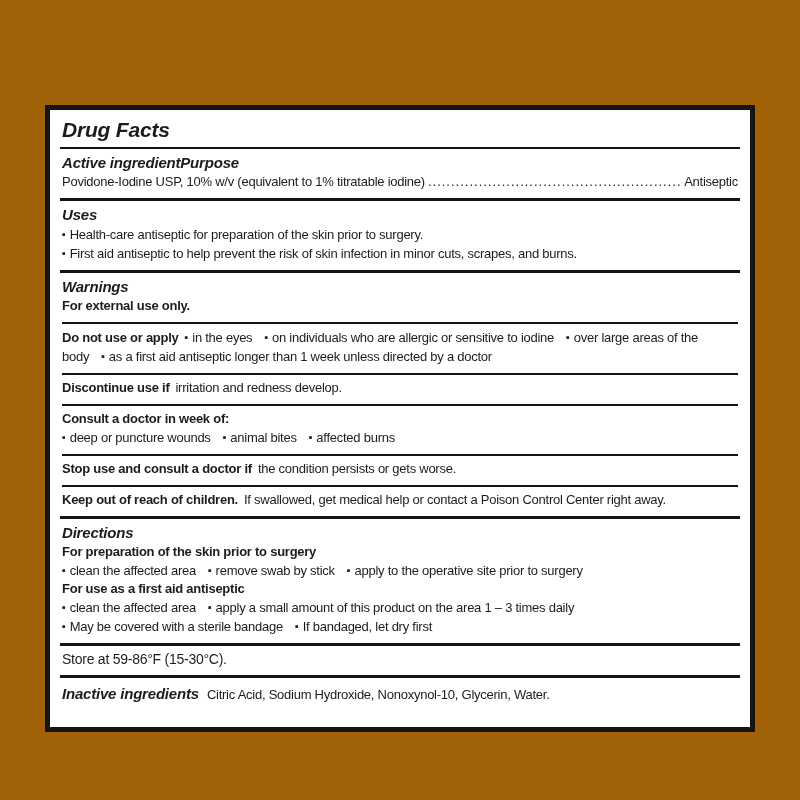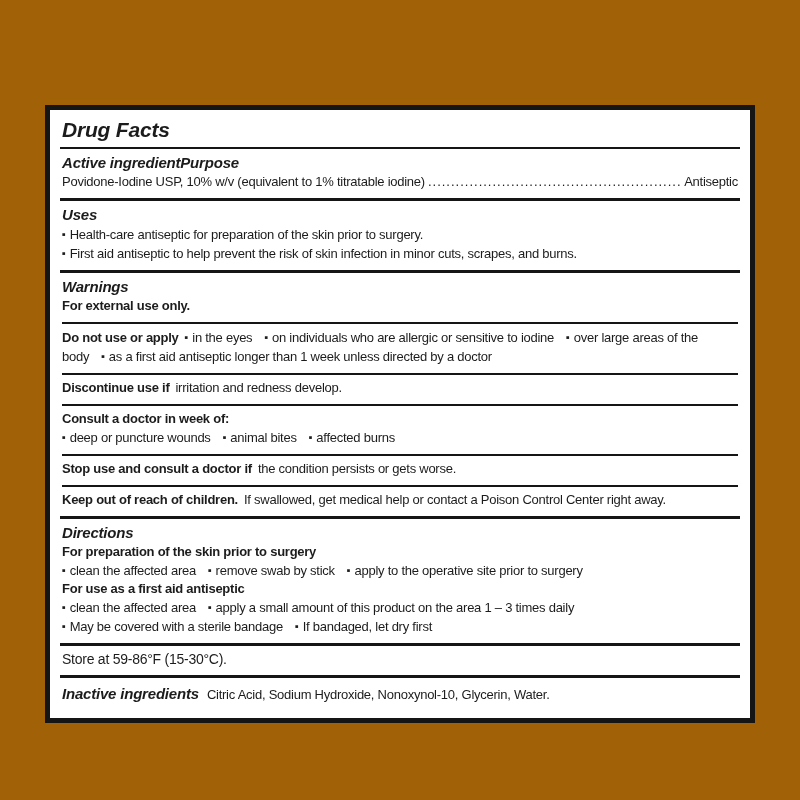--- a/index.html
+++ b/index.html
@@ -139,18 +139,18 @@
       </div>
       <div class="bullet-line txt">
         <span class="it"><span class="blt">▪</span><span>May be covered with a sterile bandage</span></span><span class="it"><span class="blt">▪</span><span>If bandaged, let dry first</span></span>
       </div>
     </div>
 
     <div class="sec major">
       <div class="txt" style="font-size:14px;">Store at 59-86°F (15-30°C).</div>
     </div>
 
-    <div class="sec major inactive-row" style="padding-top:6px;padding-bottom:14px;">
+    <div class="sec major inactive-row" style="padding-top:6px;padding-bottom:23px;">
       <span class="sec-heading inline">Inactive ingredients</span><span class="txt">Citric Acid, Sodium Hydroxide, Nonoxynol-10, Glycerin, Water.</span>
     </div>
 
   </div>
 </div>
 
 </body></html>

